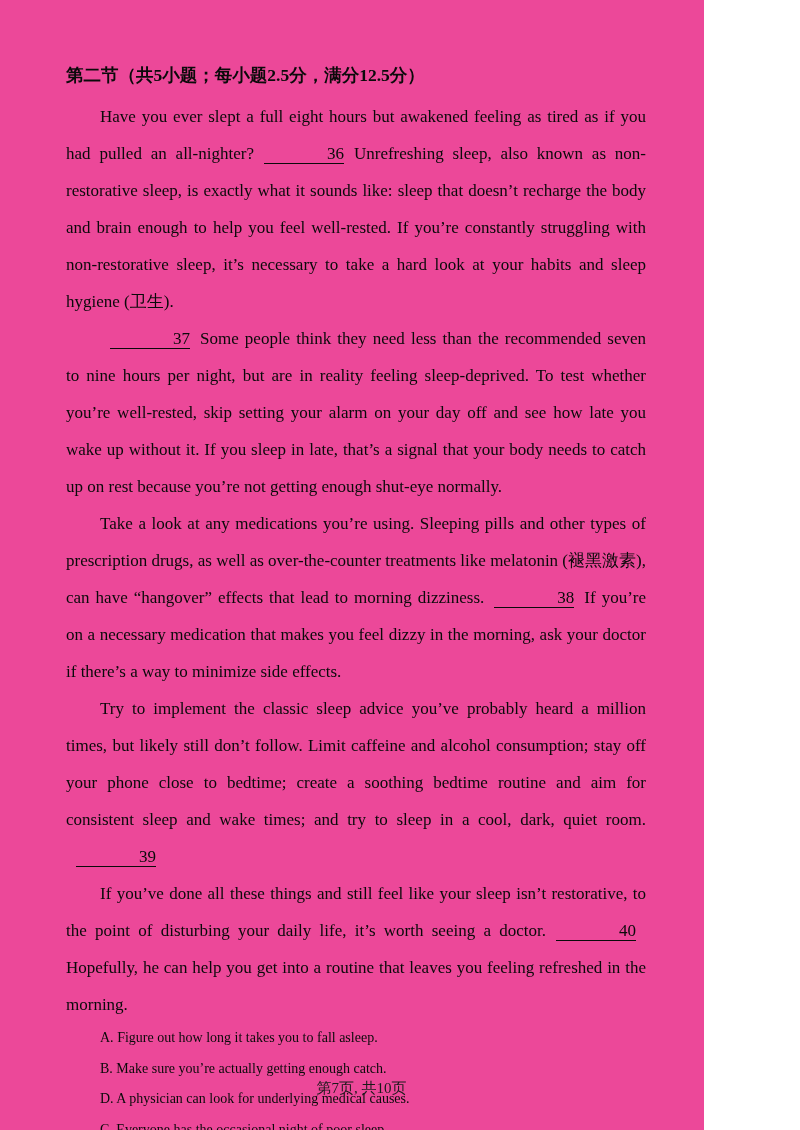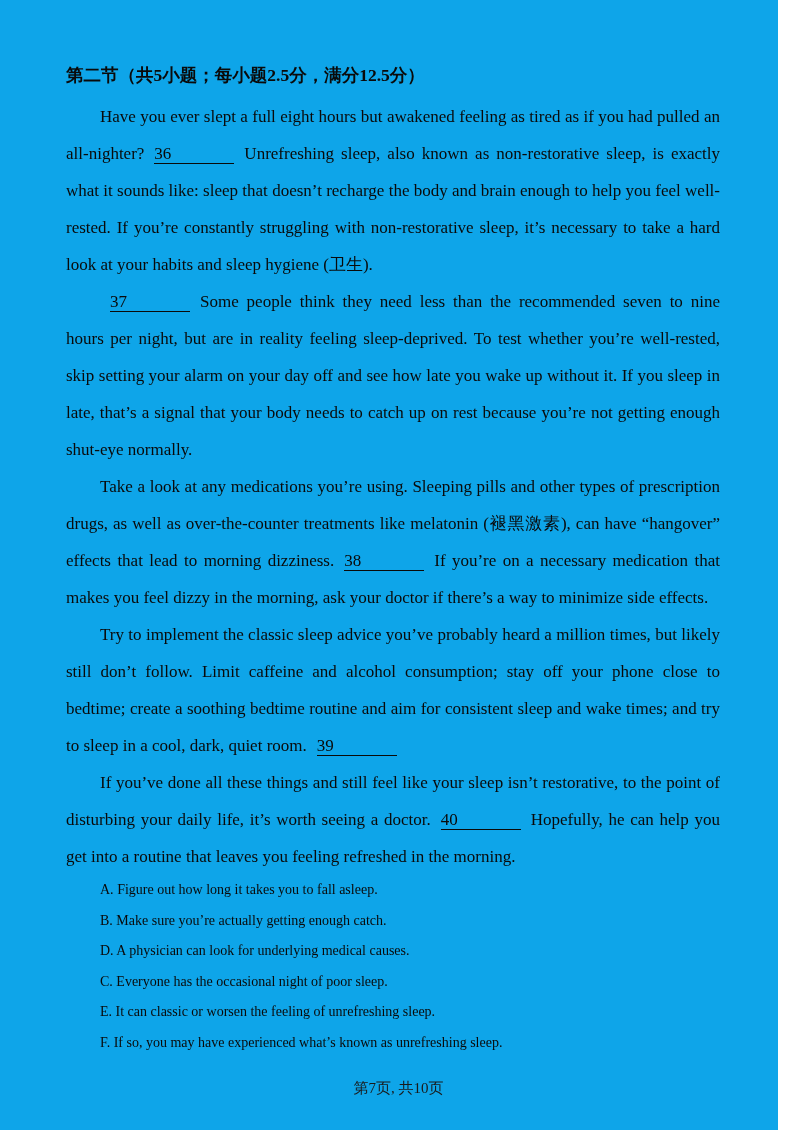--- a/index.html
+++ b/index.html
@@ -1,20 +1,20 @@
 <!DOCTYPE html>
 <html><head>
 <meta charset="utf-8">
 <style>
   html, body { margin: 0; padding: 0; background: #ffffff; }
   .page {
     position: relative;
-    width: 778px;
+    width: 704px;
     height: 1130px;
-    background: #0ea5e9;
+    background: #ec4899;
     color: #0a0a0a;
     font-family: "Liberation Serif", "DejaVu Serif", serif;
     overflow: hidden;
   }
   .content {
     padding: 62px 58px 0 66px;
   }
   .section-heading {
     font-size: 17.5px;
     font-weight: bold;
@@ -31,21 +31,21 @@
   .para {
     font-size: 17px;
     line-height: 37px;
     text-indent: 2em;
     text-align: justify;
     margin: 0;
   }
   .blank {
     display: inline-block;
     width: 80px;
-    text-align: left;
+    text-align: right;
     text-indent: 0;
     border-bottom: 1.5px solid #0a0a0a;
     line-height: 19px;
     margin: 7px 10px;
   }
   .options {
     list-style: none;
     margin: 0;
     padding: 0 0 0 34px;
   }

